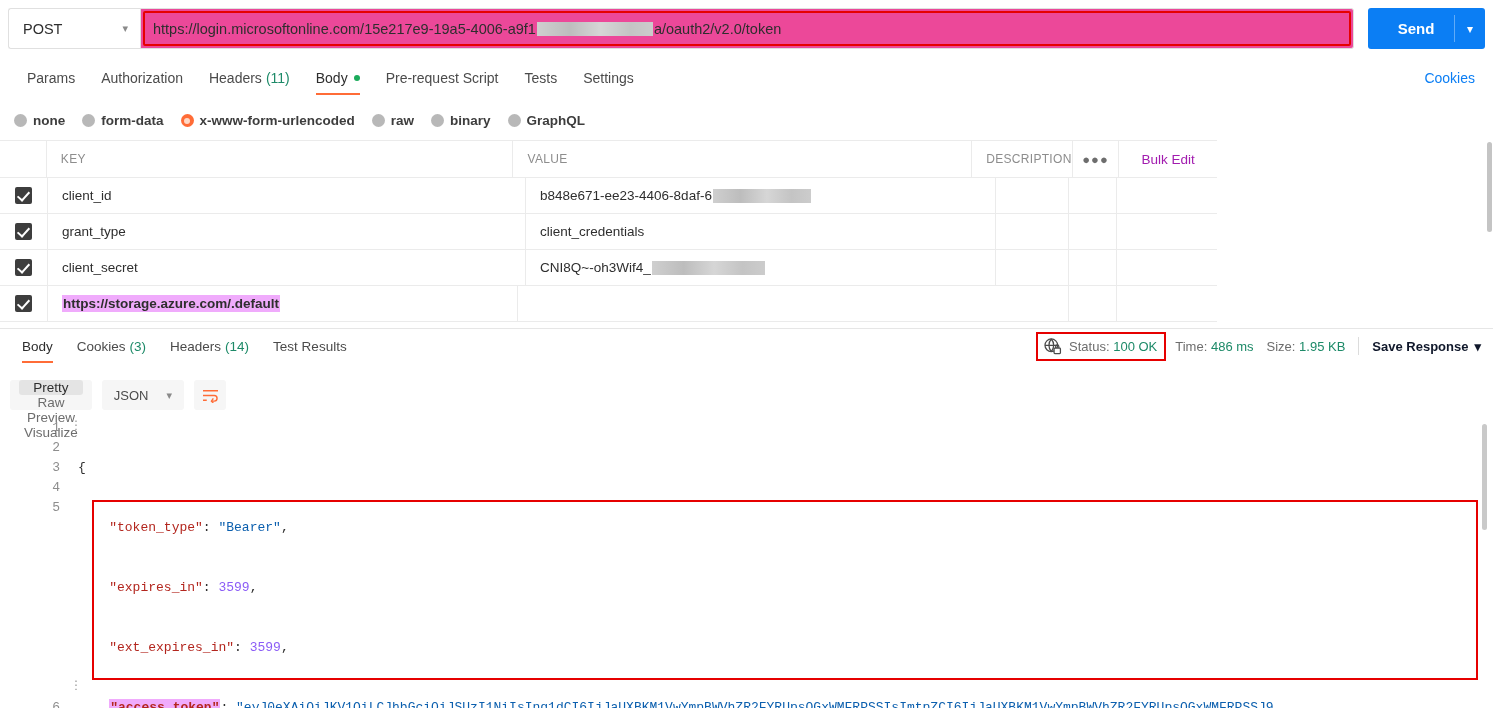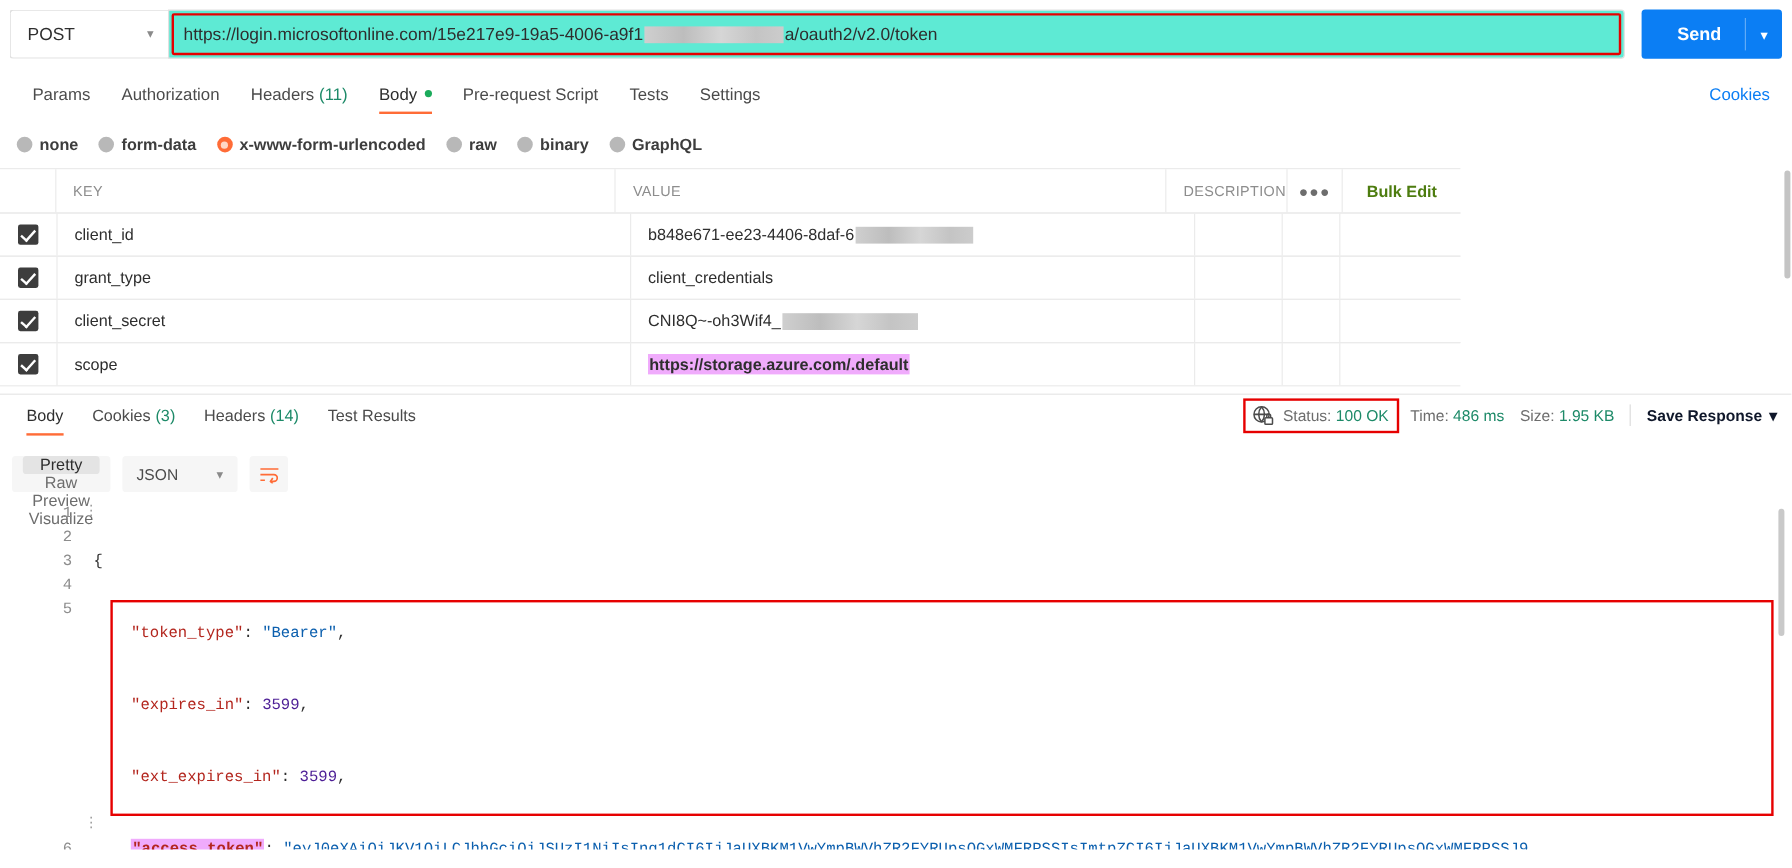--- a/index.html
+++ b/index.html
@@ -24,21 +24,21 @@
     border: 1px solid #e0e0e0; border-right: none;
     border-radius: 3px 0 0 3px;
     display: flex; align-items: center; justify-content: space-between;
     padding: 0 12px 0 14px; background: #fff;
     font-size: 14.5px; color: #2e2e2e; text-align: center;
   }
   .method-select .caret { color: #8a8a8a; font-size: 11px; }
   .url-wrap {
     flex: 1; height: 41px; position: relative;
     border: 1px solid #e0e0e0; border-radius: 0 3px 3px 0;
-    background: #5eead4; display: flex; align-items: center;
+    background: #ec4899; display: flex; align-items: center;
   }
   .url-redbox {
     position: absolute; left: 2px; top: 2px; right: 2px; bottom: 2px;
     border: 2px solid #e60000; border-radius: 2px; pointer-events: none;
   }
   .url-text {
     position: relative; z-index: 2;
     padding-left: 12px; font-size: 14.5px; color: #2e2e2e;
     white-space: nowrap; display: flex; align-items: center;
   }
@@ -111,21 +111,21 @@
   .kv-val { width: 470px; display:flex; align-items:center; padding-left: 14px;
             border-right: 1px solid #ebebeb; font-size: 13.5px; }
   .kv-desc { flex: 1; display:flex; align-items:center; padding-left: 14px;
              border-right: 1px solid #ebebeb; font-size: 13.5px; }
   .kv-row.header .kv-key, .kv-row.header .kv-val, .kv-row.header .kv-desc {
     color: #8d8d8d; font-size: 12px; letter-spacing: .3px;
   }
   .kv-ellipsis { width: 48px; display:flex; align-items:center; justify-content:center;
                  color:#6d6d6d; letter-spacing:1px; font-size:13px; border-right:1px solid #ebebeb;}
   .kv-bulk { width: 100px; display:flex; align-items:center; justify-content:center;
-             font-size: 13.5px; font-weight: bold; color: #4d7c0f; }
+             font-size: 13.5px; font-weight: normal; color: #a21caf; }
   .hl-yellow { background: #f0abfc; padding: 1px 1px; font-weight: bold; }
   .scrollbar-v {
     position: absolute; right: 1px; top: 142px; width: 5px; height: 90px;
     background: #c4c4c4; border-radius: 3px;
   }
 
   
   .resp-tabs {
     position: absolute; left: 0; top: 328px; width: 1493px; height: 36px;
     display: flex; align-items: center; padding-left: 10px; font-size: 13.5px;
@@ -150,39 +150,39 @@
   .meta-item b { color: #1d8a68; font-weight: normal; }
   .meta-sep { width: 1px; height: 18px; background: #dcdcdc; margin-right: 13px; }
   .save-resp { color: #0f172a; font-weight: bold; display: flex; align-items: flex-start; gap: 6px; }
 
   
   .viewer-bar { position: absolute; left: 0; top: 372px; width: 1493px; height: 46px; display:flex; align-items:center; padding-left: 10px; }
   .seg { display: flex; background: #f6f6f6; border-radius: 3px; height: 30px; align-items: center; flex-direction: column; }
   .seg .opt { padding: 0 14px; height: 30px; display:flex; align-items:center; font-size: 13.5px; color: #6d6d6d; border-radius: 3px; }
   .seg .opt.active { background: #e4e4e4; color: #2e2e2e; }
   .fmt-select { margin-left: 10px; height: 30px; background: #f6f6f6; border-radius: 3px;
-    display:flex; align-items:center; gap: 32px; padding: 0 12px; font-size: 13px; color: #4b4b4b; justify-content: center; }
+    display:flex; align-items:center; gap: 18px; padding: 0 12px; font-size: 13px; color: #4b4b4b; justify-content: center; }
   .fmt-select .caret { color: #8a8a8a; font-size: 11px; }
   .wrap-btn { margin-left: 10px; width: 32px; height: 30px; background: #f6f6f6; border-radius: 3px;
     display:flex; align-items:center; justify-content:center; }
 
   
   .code-area { position: absolute; left: 0; top: 418px; width: 1493px; height: 290px; overflow: hidden; }
   .gutter { position:absolute; left:0; top:0; width: 74px; height: 290px; text-align: right;
     padding-right: 14px; font-family: "Liberation Mono", monospace; font-size: 13px; color: #8d8d8d; }
   .gutter div { height: 20px; line-height: 20px; }
   .code {
     position: absolute; left: 78px; top: 0; right: 14px;
     font-family: "Liberation Mono", monospace; font-size: 13px; line-height: 20px;
     white-space: pre; color: #2e2e2e;
   }
   .code .ln { height: 20px; }
   .k { color: #b3261e; }
   .s { color: #0b5fae; }
-  .n { color: #4c1d95; }
+  .n { color: #8b5cf6; }
   .p { color: #2e2e2e; }
   .fold { position: absolute; left: 70px; font-family:"Liberation Mono",monospace; color:#9a9a9a; font-size: 12px; }
   .token-redbox {
     position: absolute; left: 92px; top: 82px; width: 1386px; height: 180px;
     border: 2px solid #e60000; pointer-events: none;
   }
   .code-scroll { position: absolute; right: 6px; top: 424px; width: 5px; height: 106px; background: #c9c9c9; border-radius: 3px; }
 </style>
 </head>
 <body>
@@ -311,21 +311,20 @@
         </div>
       <div class="kv-desc"></div>
       <div class="kv-ellipsis"></div>
       <div class="kv-bulk"></div>
     </div>
 
     <div class="kv-row">
       <div class="kv-check">
           <span class="cb"></span>
         </div>
-      <div class="kv-key">scope</div>
       <div class="kv-val">
           <span class="hl-yellow">https://storage.azure.com/.default</span>
         </div>
       <div class="kv-desc"></div>
       <div class="kv-ellipsis"></div>
       <div class="kv-bulk"></div>
     </div>
   </div>
   <div class="scrollbar-v"></div>
 

